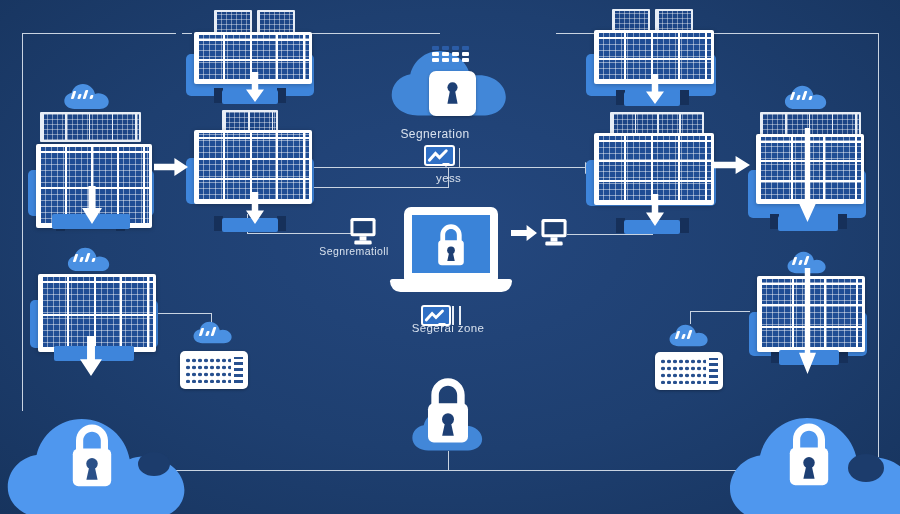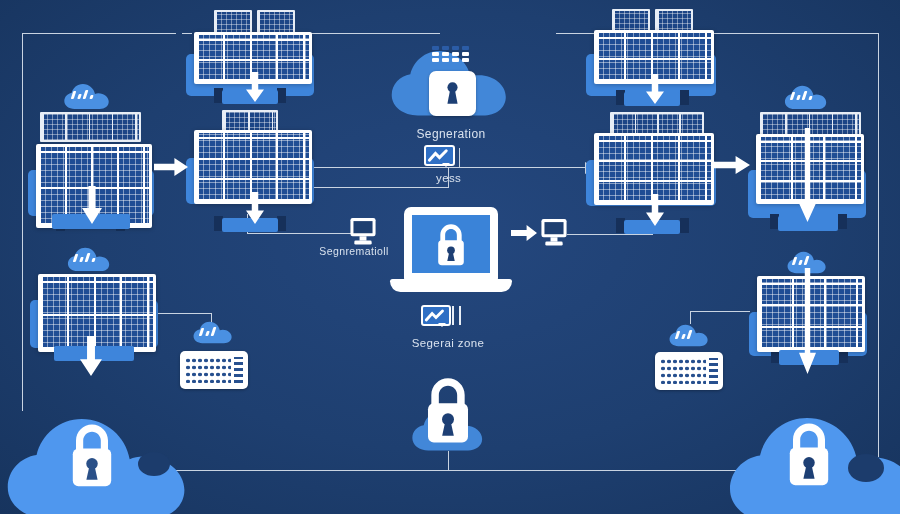--- a/index.html
+++ b/index.html
@@ -214,21 +214,21 @@
         <b></b>
         <b></b>
       </span>
   </div>
   <div class="locksquare" style="left:429px;top:71px;width:47px;height:45px"></div>
   <div class="keyhole" style="left:443px;top:78px;width:19px;height:30px;z-index:7">
       <svg>
         <use href="#keyhole"></use>
       </svg>
     </div>
-  <div class="txt center" style="left:396px;top:127px;width:110px;font-size:12px">Segneration</div>
+  <div class="txt center" style="left:380px;top:127px;width:110px;font-size:12px">Segneration</div>
 
   <div class="chip" style="left:424px;top:145px;width:27px;height:17px">
       <svg>
         <use href="#zig"></use>
       </svg>
     </div>
   <div class="line" style="left:459px;top:148px;width:1px;height:20px"></div>
   <div class="line" style="left:304px;top:167px;width:282px;height:1px"></div>
   <div class="head-r" style="left:585px;top:162px"></div>
   <div class="line" style="left:448px;top:167px;width:1px;height:21px"></div>
@@ -262,21 +262,21 @@
   <div class="line" style="left:567px;top:234px;width:86px;height:1px"></div>
   <div class="line" style="left:652px;top:215px;width:1px;height:20px"></div>
 
   <div class="chip" style="left:421px;top:305px;width:26px;height:17px">
       <svg>
         <use href="#zig"></use>
       </svg>
     </div>
   <div class="line" style="left:452px;top:306px;width:2px;height:19px;background:#e8eef6"></div>
   <div class="line" style="left:459px;top:306px;width:2px;height:19px;background:#e8eef6"></div>
-  <div class="txt center" style="left:400px;top:337px;width:96px">Segerai zone</div>
+  <div class="txt center" style="left:400px;top:322px;width:96px">Segerai zone</div>
 
   <div class="cloud" style="left:386px;top:408px;width:124px;height:44px;color:#4287d8">
       <svg>
         <use href="#cloud"></use>
       </svg>
     </div>
   <div class="lock" style="left:423px;top:371px;width:50px;height:78px;--kh:#1d3f74">
       <svg>
         <use href="#lock"></use>
       </svg>

